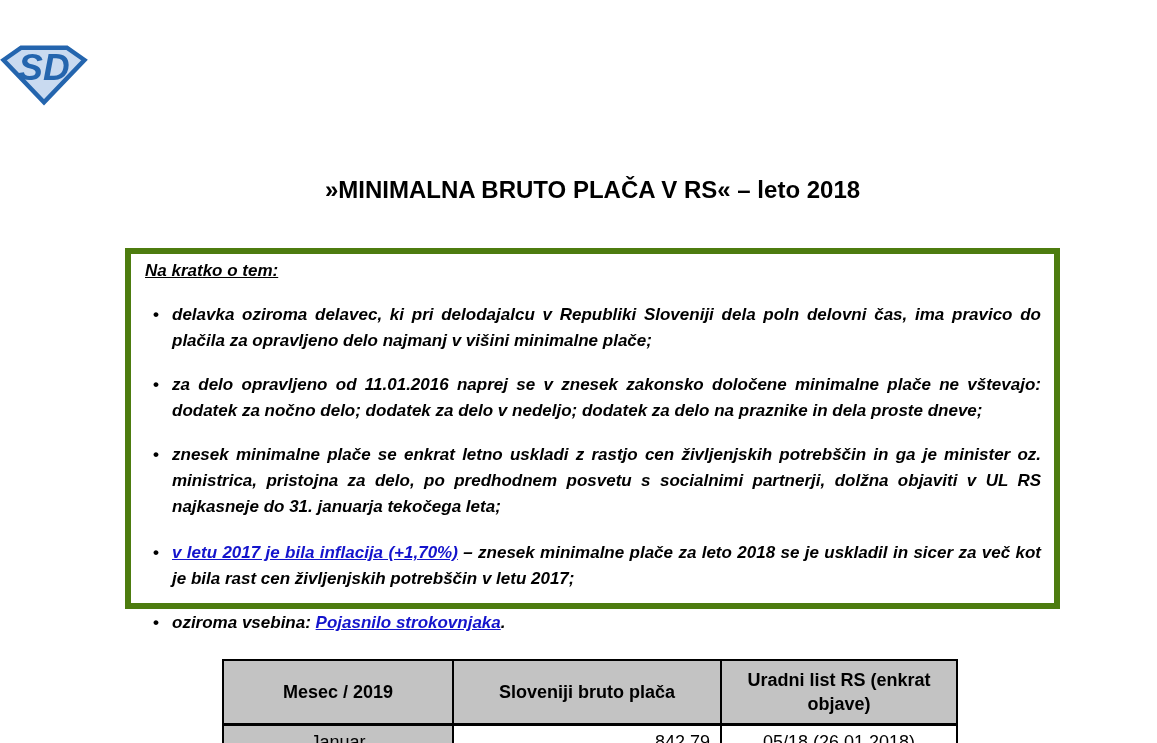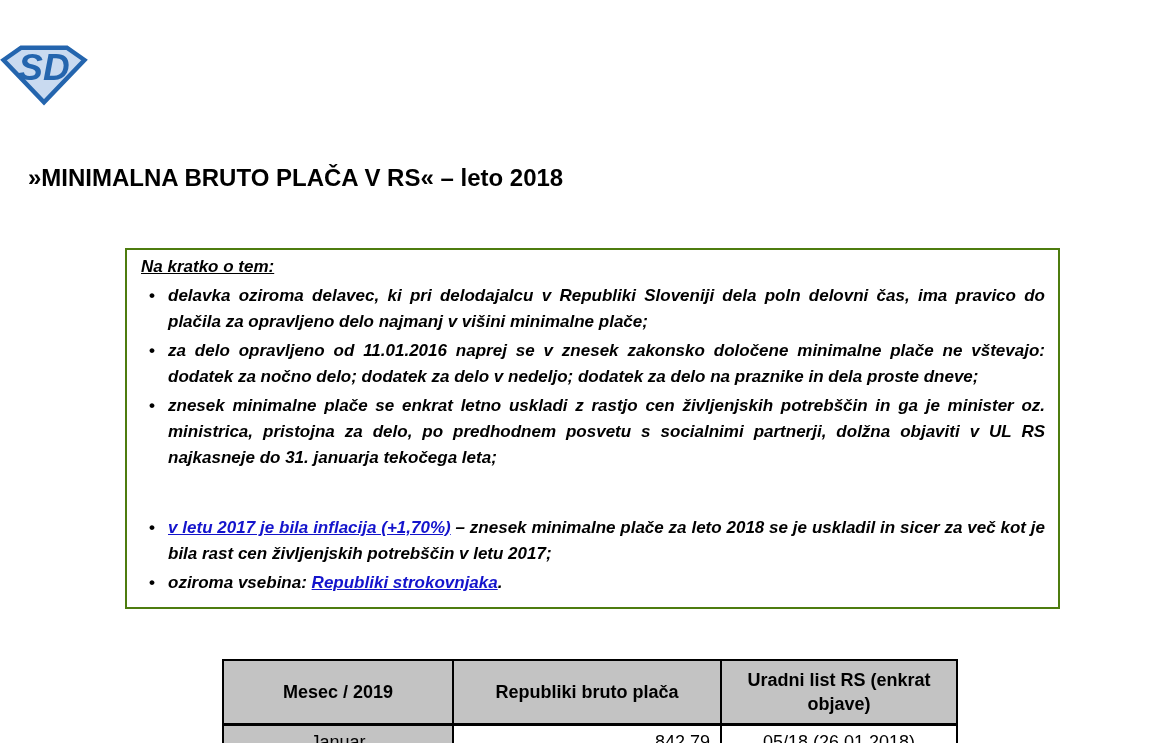--- a/index.html
+++ b/index.html
@@ -13,61 +13,61 @@
   }
 
   .logo {
     position: absolute;
     left: 0; top: 44px;
     width: 88px; height: 62px;
   }
 
   .doc-title {
     position: absolute;
-    left: 28px; top: 164px;
+    left: 28px; top: 176px;
     width: 1129px;
-    text-align: left;
+    text-align: center;
     font-size: 24px;
     font-weight: bold;
     letter-spacing: 0px;
     white-space: nowrap;
   }
 
   .info-box {
     position: absolute;
     left: 125px; top: 248px;
     width: 935px; height: 361px;
     box-sizing: border-box;
-    border: 2px solid #4d7c0f;
+    border: 6px solid #4d7c0f;
     padding: 4px 13px 4px 14px;
     font-style: italic;
     font-weight: bold;
     font-size: 17px;
     line-height: 26px;
   }
 
   .box-heading {
     text-decoration: underline;
   }
 
   .bullet {
     position: relative;
     padding-left: 27px;
     text-align: justify;
-    margin-top: 3px;
+    margin-top: 18px;
   }
   .bullet::before {
     content: "\2022";
     position: absolute;
     left: 8px;
     top: 0;
     font-style: normal;
   }
   .bullet.gap-before {
-    margin-top: 44px;
+    margin-top: 20px;
   }
 
   .doc-link {
     color: #1414cc;
     text-decoration: underline;
     cursor: pointer;
   }
 
   table.wage-table {
     position: absolute;
@@ -133,34 +133,34 @@
 
   <div class="bullet">
     <span>znesek minimalne plače se enkrat letno uskladi z rastjo cen življenjskih potrebščin in ga je minister oz. ministrica, pristojna za delo, po predhodnem posvetu s socialnimi partnerji, dolžna objaviti v UL RS najkasneje do 31. januarja tekočega leta;</span>
   </div>
 
   <div class="bullet gap-before">
     <span class="doc-link">v letu 2017 je bila inflacija (+1,70%)</span><span> – znesek minimalne plače za leto 2018 se je uskladil in sicer za več kot je bila rast cen življenjskih potrebščin v letu 2017;</span>
   </div>
 
   <div class="bullet">
-    <span>oziroma vsebina: </span><span class="doc-link">Republiki strokovnjaka</span><span>.</span>
+    <span>oziroma vsebina: </span><span class="doc-link">Pojasnilo strokovnjaka</span><span>.</span>
   </div>
 </div>
 
 <table class="wage-table">
   <colgroup>
     <col style="width:230px">
     <col style="width:268px">
     <col style="width:236px">
   </colgroup>
   <thead>
     <tr>
       <th>Mesec / 2019</th>
-      <th>Republiki bruto plača</th>
+      <th>Sloveniji bruto plača</th>
       <th>Uradni list RS (enkrat objave)</th>
     </tr>
   </thead>
   <tbody>
     <tr>
       <td class="month-cell">Januar</td>
       <td class="amount-cell">842,79</td>
       <td class="gazette-cell">05/18 (26.01.2018)</td>
     </tr>
   </tbody>

